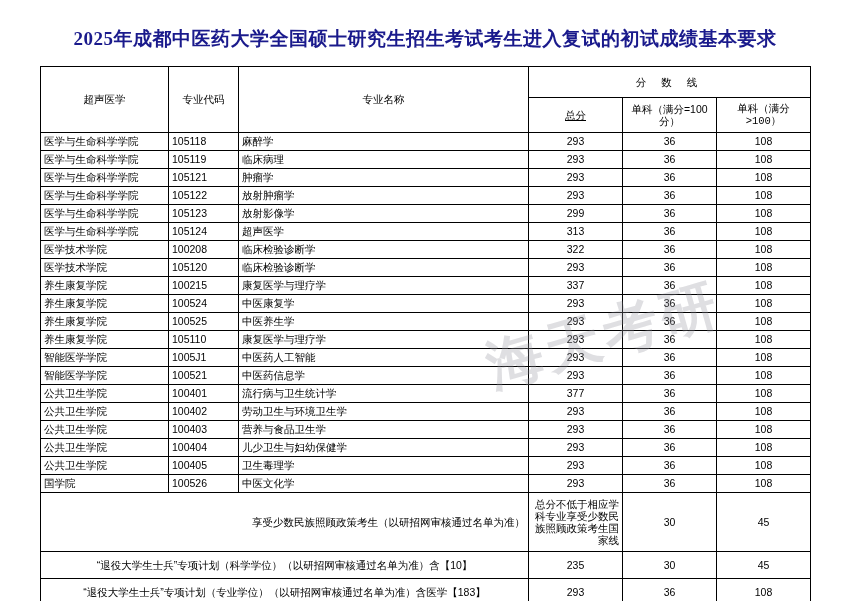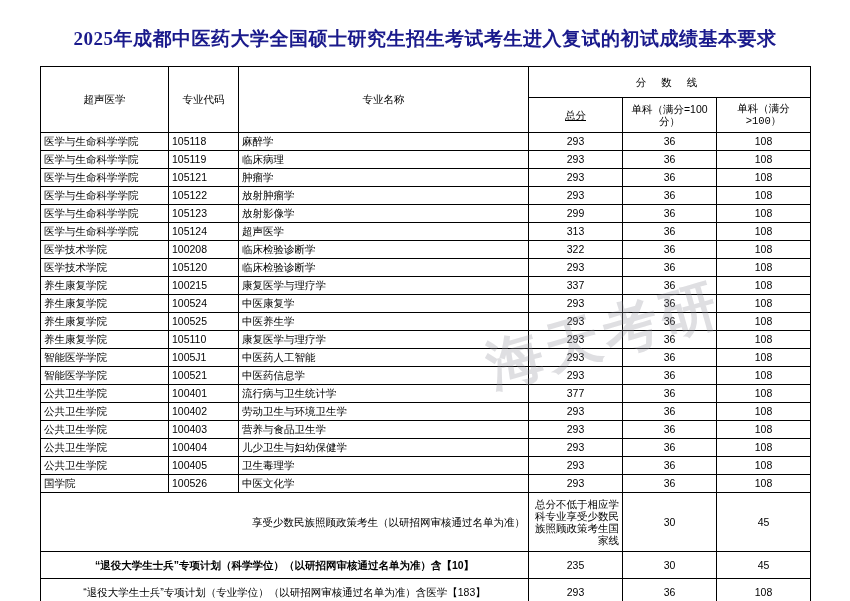--- a/index.html
+++ b/index.html
@@ -284,21 +284,21 @@
             <td class="c">36</td>
             <td class="c">108</td>
           </tr>
           <tr>
             <td colspan="3" class="note-cell" style="height: 58px;">享受少数民族照顾政策考生（以研招网审核通过名单为准）</td>
             <td class="note-cell bold">总分不低于相应学科专业享受少数民族照顾政策考生国家线</td>
             <td class="c">30</td>
             <td class="c">45</td>
           </tr>
           <tr>
-            <td colspan="3" class="note-cell note-cell-sm" style="height: 26px; font-weight: bold;">“退役大学生士兵”专项计划（科学学位）（以研招网审核通过名单为准）含【10】</td>
+            <td colspan="3" class="note-cell note-cell-sm" style="height: 26px;">“退役大学生士兵”专项计划（科学学位）（以研招网审核通过名单为准）含【10】</td>
             <td class="c">235</td>
             <td class="c">30</td>
             <td class="c">45</td>
           </tr>
           <tr>
             <td colspan="3" class="note-cell note-cell-sm" style="height: 26px;">“退役大学生士兵”专项计划（专业学位）（以研招网审核通过名单为准）含医学【183】</td>
             <td class="c">293</td>
             <td class="c">36</td>
             <td class="c">108</td>
           </tr>

